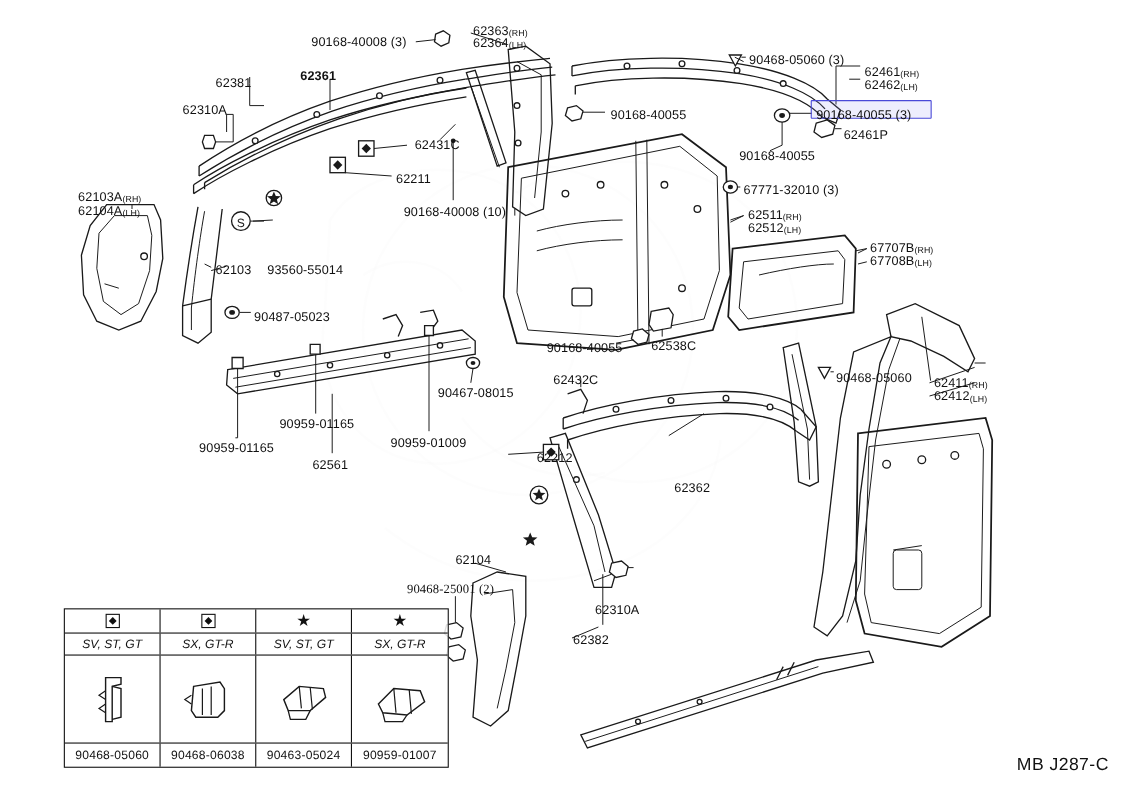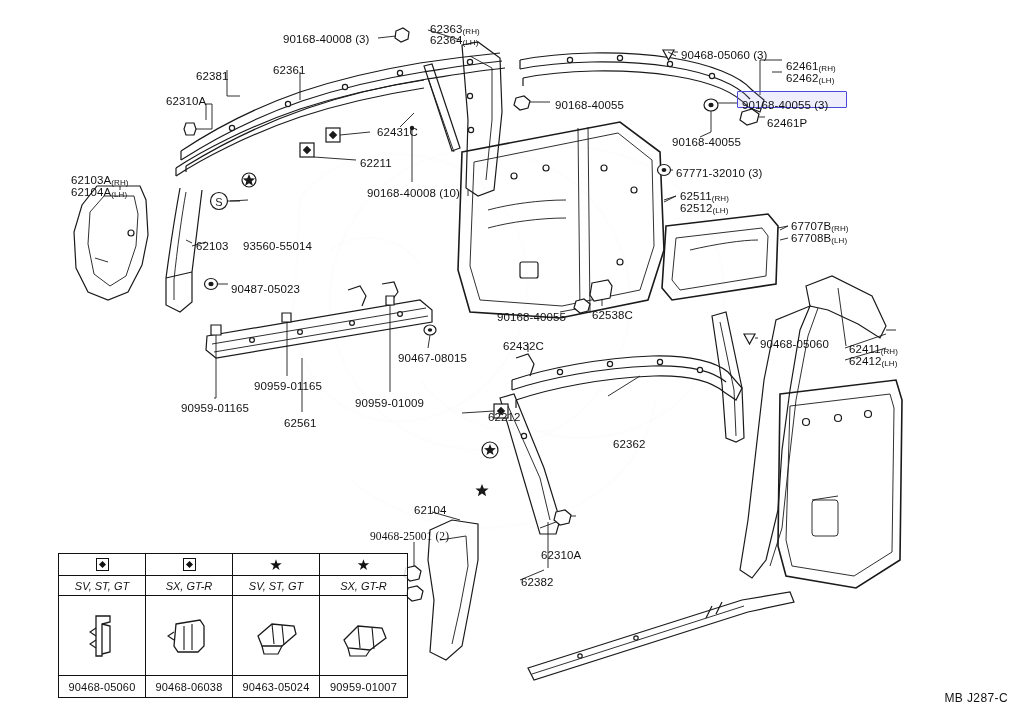--- a/index.html
+++ b/index.html
@@ -76,21 +76,21 @@
   .sym-square::after {
     content: "";
     width: 5px; height: 5px;
     background: #111;
     transform: rotate(45deg);
   }
   .sym-star { font-size: 15px; line-height: 15px; }
   .code {
     position: absolute;
     right: 16px; bottom: 12px;
-    font-size: 12px;
+    font-size: 16px;
     letter-spacing: 0.4px;
   }
   .wm { opacity: 0.07; }
 </style>
 </head>
 <body>
 
 <svg id="diagram" viewBox="0 0 1024 717">
   <defs>
     <style>
@@ -422,21 +422,21 @@
 <div class="highlight" style="left:737px; top:91px; width:110px; height:17px;"></div>
 
 <div id="labels">
     <div class="lbl" style="left: 283px; top: 33px;"><span>90168-40008 (3)</span></div>
     <div class="lbl" style="left: 430px; top: 23px;"><span>62363</span><span class="sub">(RH)</span></div>
     <div class="lbl" style="left: 430px; top: 34px;"><span>62364</span><span class="sub">(LH)</span></div>
     <div class="lbl" style="left: 681px; top: 49px;"><span>90468-05060  (3)</span></div>
     <div class="lbl" style="left: 786px; top: 60px;"><span>62461</span><span class="sub">(RH)</span></div>
     <div class="lbl" style="left: 786px; top: 72px;"><span>62462</span><span class="sub">(LH)</span></div>
     <div class="lbl" style="left: 196px; top: 70px;"><span>62381</span></div>
-    <div class="lbl" style="left: 273px; top: 64px;"><span>62361</span></div>
+    <div class="lbl" style="left: 273px; top: 64px; font-weight: bold;"><span>62361</span></div>
     <div class="lbl" style="left: 166px; top: 95px;"><span>62310A</span></div>
     <div class="lbl" style="left: 555px; top: 99px;"><span>90168-40055</span></div>
     <div class="lbl" style="left: 742px; top: 99px;"><span>90168-40055  (3)</span></div>
     <div class="lbl" style="left: 672px; top: 136px;"><span>90168-40055</span></div>
     <div class="lbl" style="left: 767px; top: 117px;"><span>62461P</span></div>
     <div class="lbl" style="left: 377px; top: 126px;"><span>62431C</span></div>
     <div class="lbl" style="left: 360px; top: 157px;"><span>62211</span></div>
     <div class="lbl" style="left: 71px; top: 174px;"><span>62103A</span><span class="sub">(RH)</span></div>
     <div class="lbl" style="left: 71px; top: 186px;"><span>62104A</span><span class="sub">(LH)</span></div>
     <div class="lbl" style="left: 367px; top: 187px;"><span>90168-40008 (10)</span></div>

